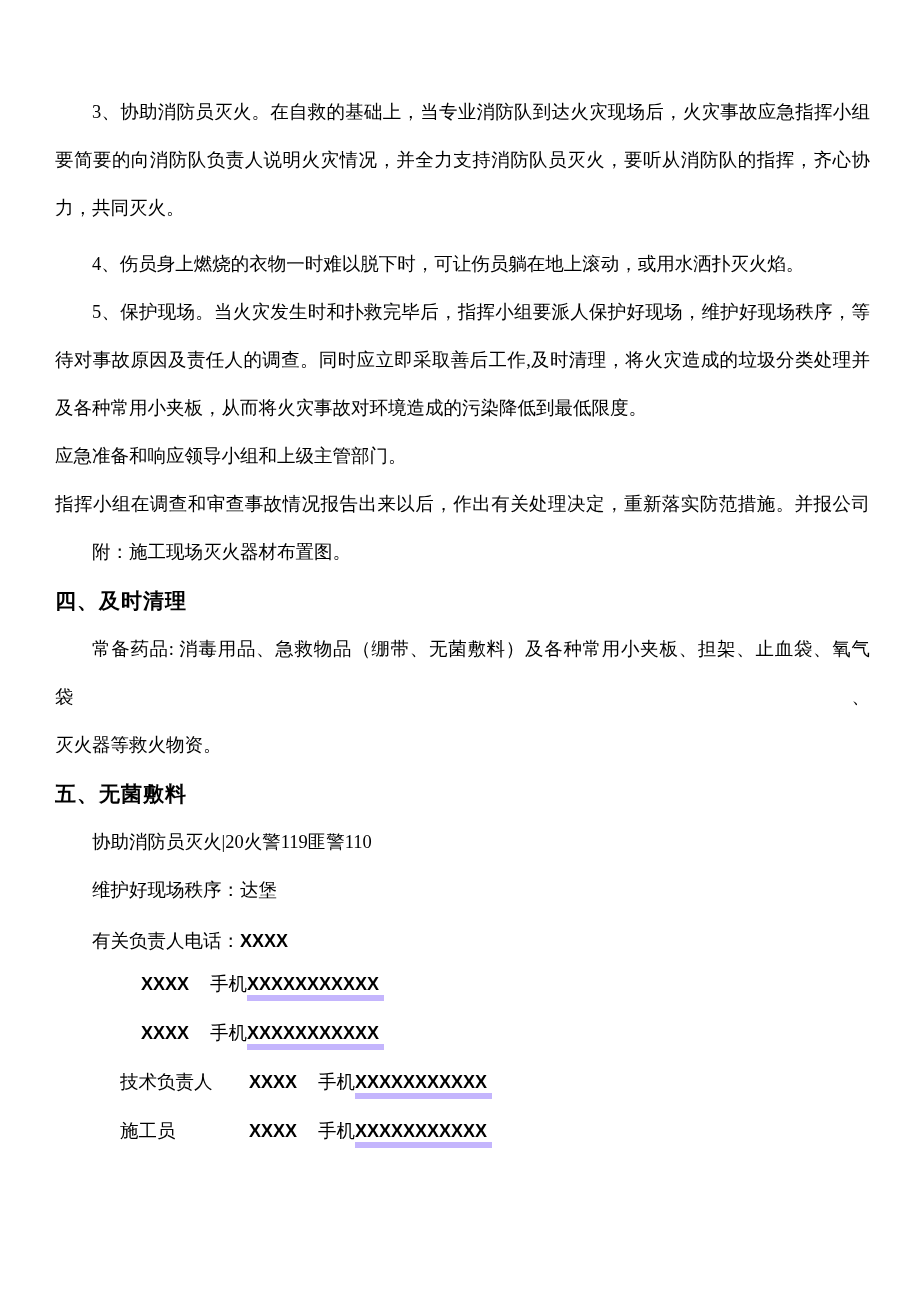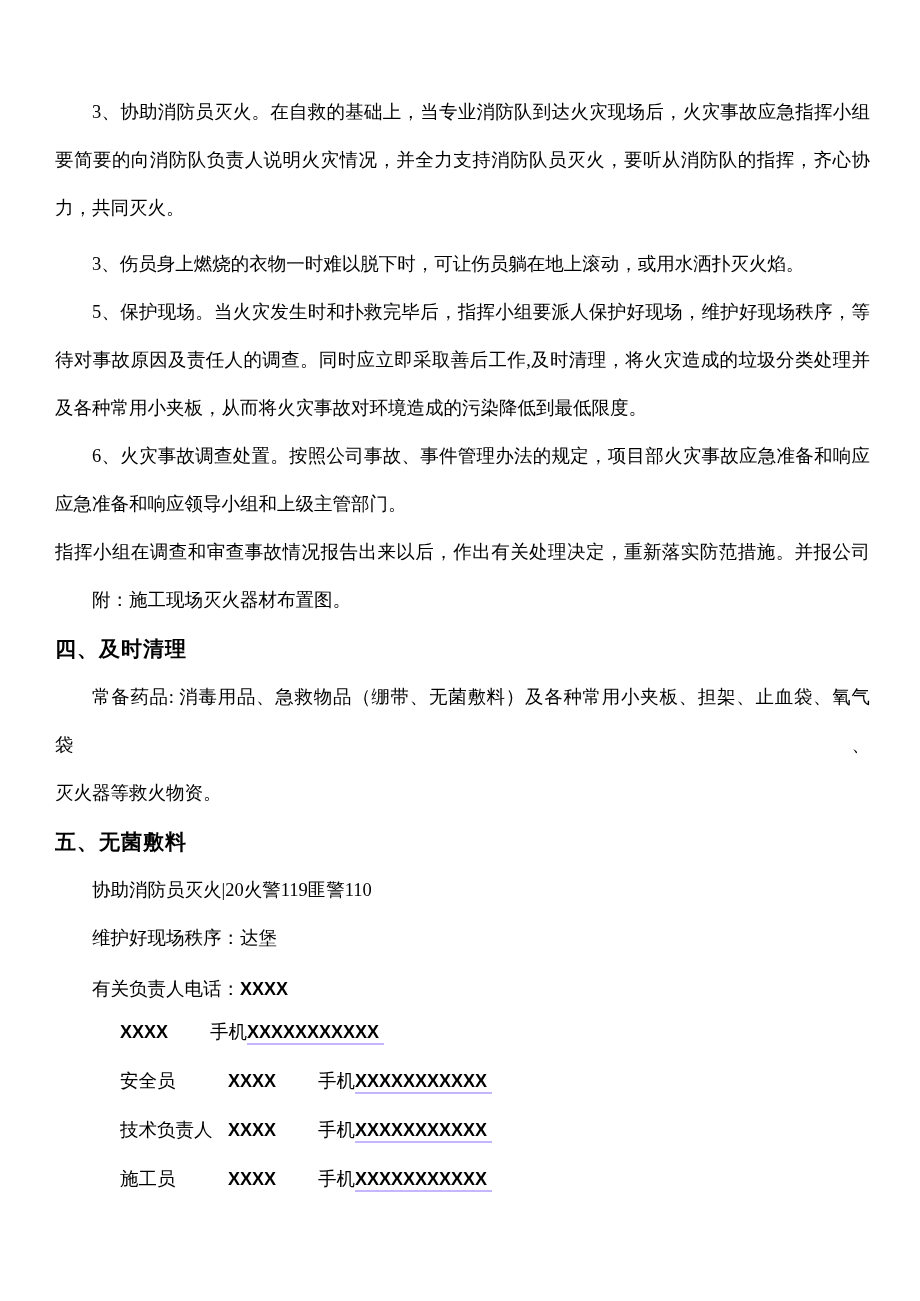--- a/index.html
+++ b/index.html
@@ -39,62 +39,62 @@
     font-weight: bold;
     font-size: 21px;
     line-height: 49px;
     letter-spacing: 1px;
   }
   
   .lat {
     font-family: "Liberation Sans", "DejaVu Sans", sans-serif;
     font-weight: bold;
     font-size: 18px;
+    text-align: center;
   }
   
   .resp-line { margin-top: 10px; line-height: 34px; }
   .contact-rows { margin-top: 2px; }
   .crow {
     display: flex;
     align-items: baseline;
     line-height: 49px;
     padding-left: 65px;  
   }
   .crole { width: 108px; flex: none; }
   .cname { width: 90px; flex: none; }
   .cphone { flex: none; }
   .cnum {
-    border-bottom: 2px solid #c4b5fd;
+    border-bottom: 6px solid #c4b5fd;
     padding: 0 5px 1px 0;
   }
 </style>
 </head>
 <body>
 
 <div class="page">
   <div class="content">
 
     <div>
       <div class="bl full ind">3、协助消防员灭火。在自救的基础上，当专业消防队到达火灾现场后，火灾事故应急指挥小组</div>
       <div class="bl full">要简要的向消防队负责人说明火灾情况，并全力支持消防队员灭火，要听从消防队的指挥，齐心协</div>
       <div class="bl">力，共同灭火。</div>
     </div>
 
     <div class="gap8">
-      <div class="bl ind">3、伤员身上燃烧的衣物一时难以脱下时，可让伤员躺在地上滚动，或用水洒扑灭火焰。</div>
+      <div class="bl ind">4、伤员身上燃烧的衣物一时难以脱下时，可让伤员躺在地上滚动，或用水洒扑灭火焰。</div>
     </div>
 
     <div>
       <div class="bl full ind">5、保护现场。当火灾发生时和扑救完毕后，指挥小组要派人保护好现场，维护好现场秩序，等</div>
       <div class="bl full">待对事故原因及责任人的调查。同时应立即采取善后工作,及时清理，将火灾造成的垃圾分类处理并</div>
       <div class="bl">及各种常用小夹板，从而将火灾事故对环境造成的污染降低到最低限度。</div>
     </div>
 
     <div>
-      <div class="bl full ind">6、火灾事故调查处置。按照公司事故、事件管理办法的规定，项目部火灾事故应急准备和响应</div>
       <div class="bl">应急准备和响应领导小组和上级主管部门。</div>
       <div class="bl full">指挥小组在调查和审查事故情况报告出来以后，作出有关处理决定，重新落实防范措施。并报公司</div>
     </div>
 
     <div class="bl ind">附：施工现场灭火器材布置图。</div>
 
     <div class="heading">四、及时清理</div>
 
     <div>
       <div class="bl full ind">常备药品: 消毒用品、急救物品（绷带、无菌敷料）及各种常用小夹板、担架、止血袋、氧气袋、</div>
@@ -110,21 +110,20 @@
     <div class="bl ind resp-line"><span>有关负责人电话：</span><span class="lat">XXXX</span></div>
 
     <div class="contact-rows">
 
       <div class="crow">
         <span class="cname lat">XXXX</span>
         <span class="cphone"><span>手机</span><span class="lat cnum">XXXXXXXXXXX</span></span>
       </div>
 
       <div class="crow">
-        <span class="crole">安全员</span>
         <span class="cname lat">XXXX</span>
         <span class="cphone"><span>手机</span><span class="lat cnum">XXXXXXXXXXX</span></span>
       </div>
 
       <div class="crow">
         <span class="crole">技术负责人</span>
         <span class="cname lat">XXXX</span>
         <span class="cphone"><span>手机</span><span class="lat cnum">XXXXXXXXXXX</span></span>
       </div>
 

